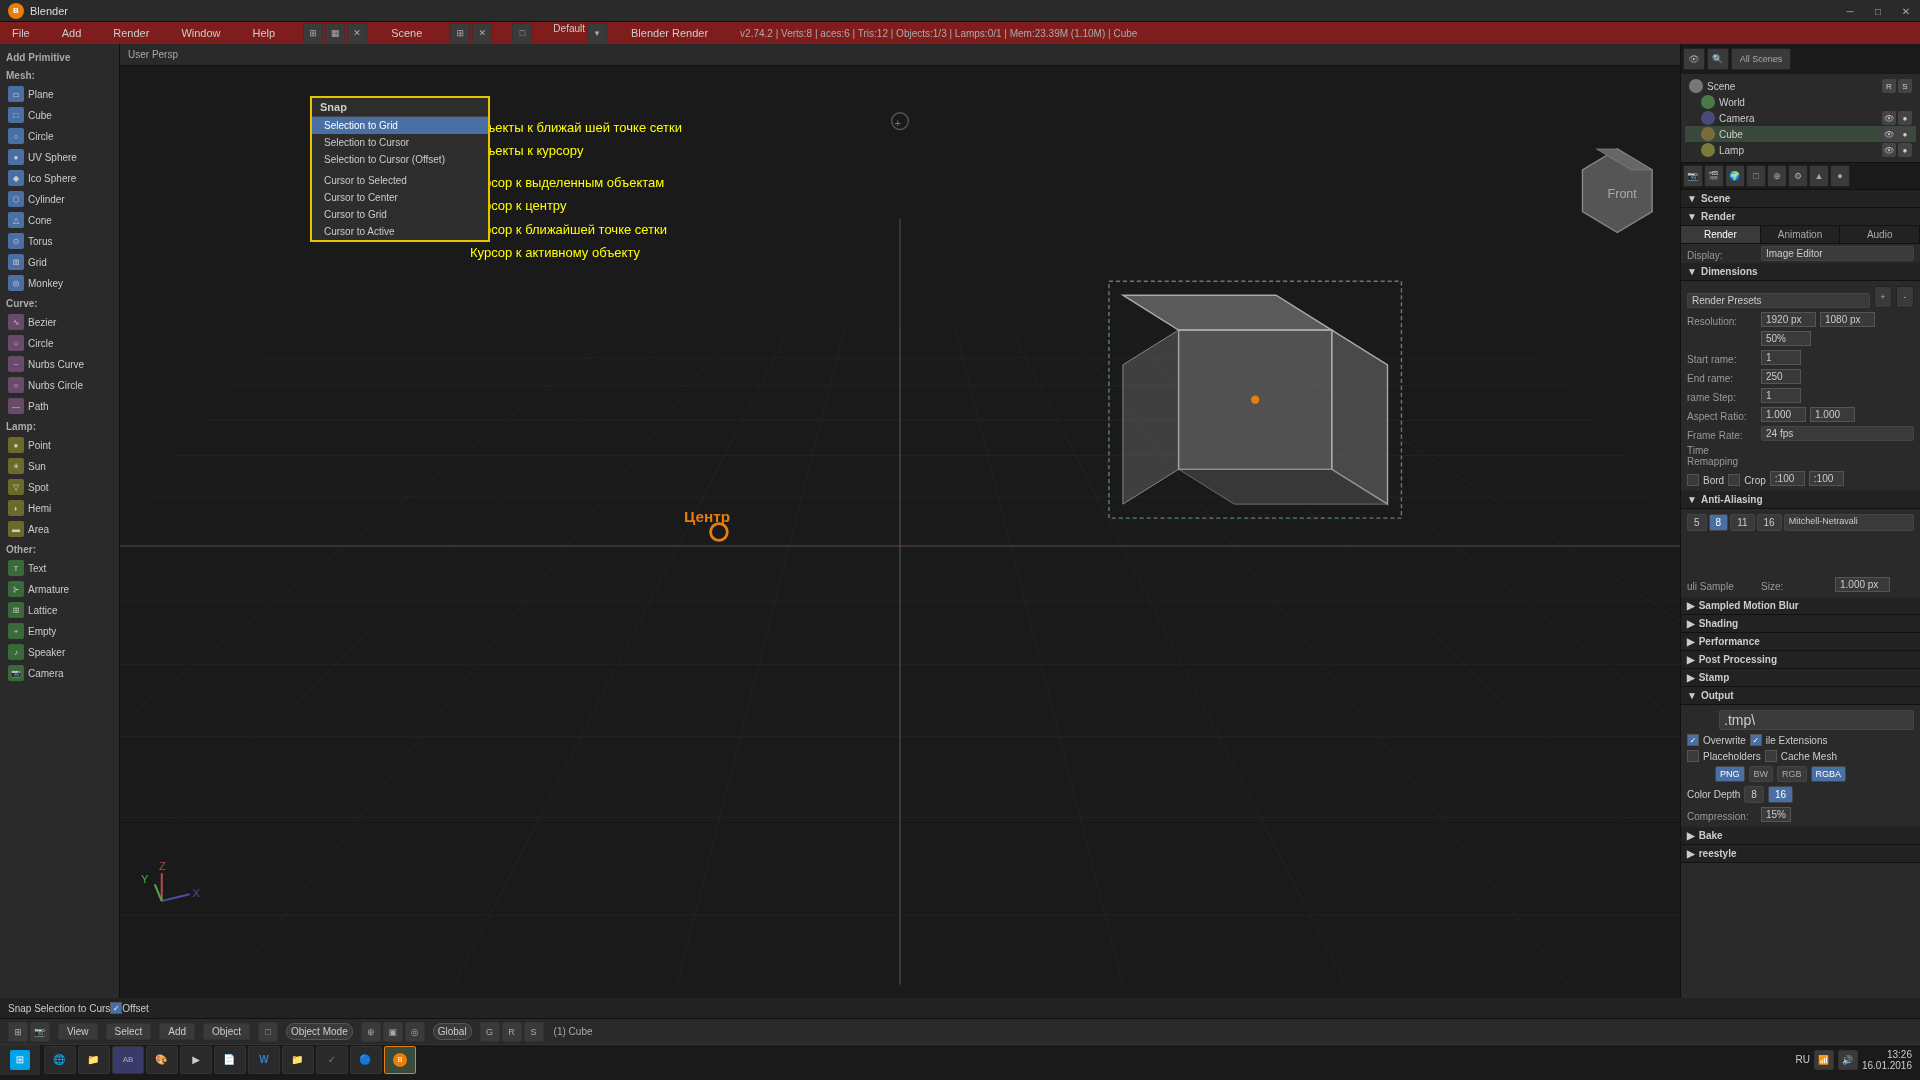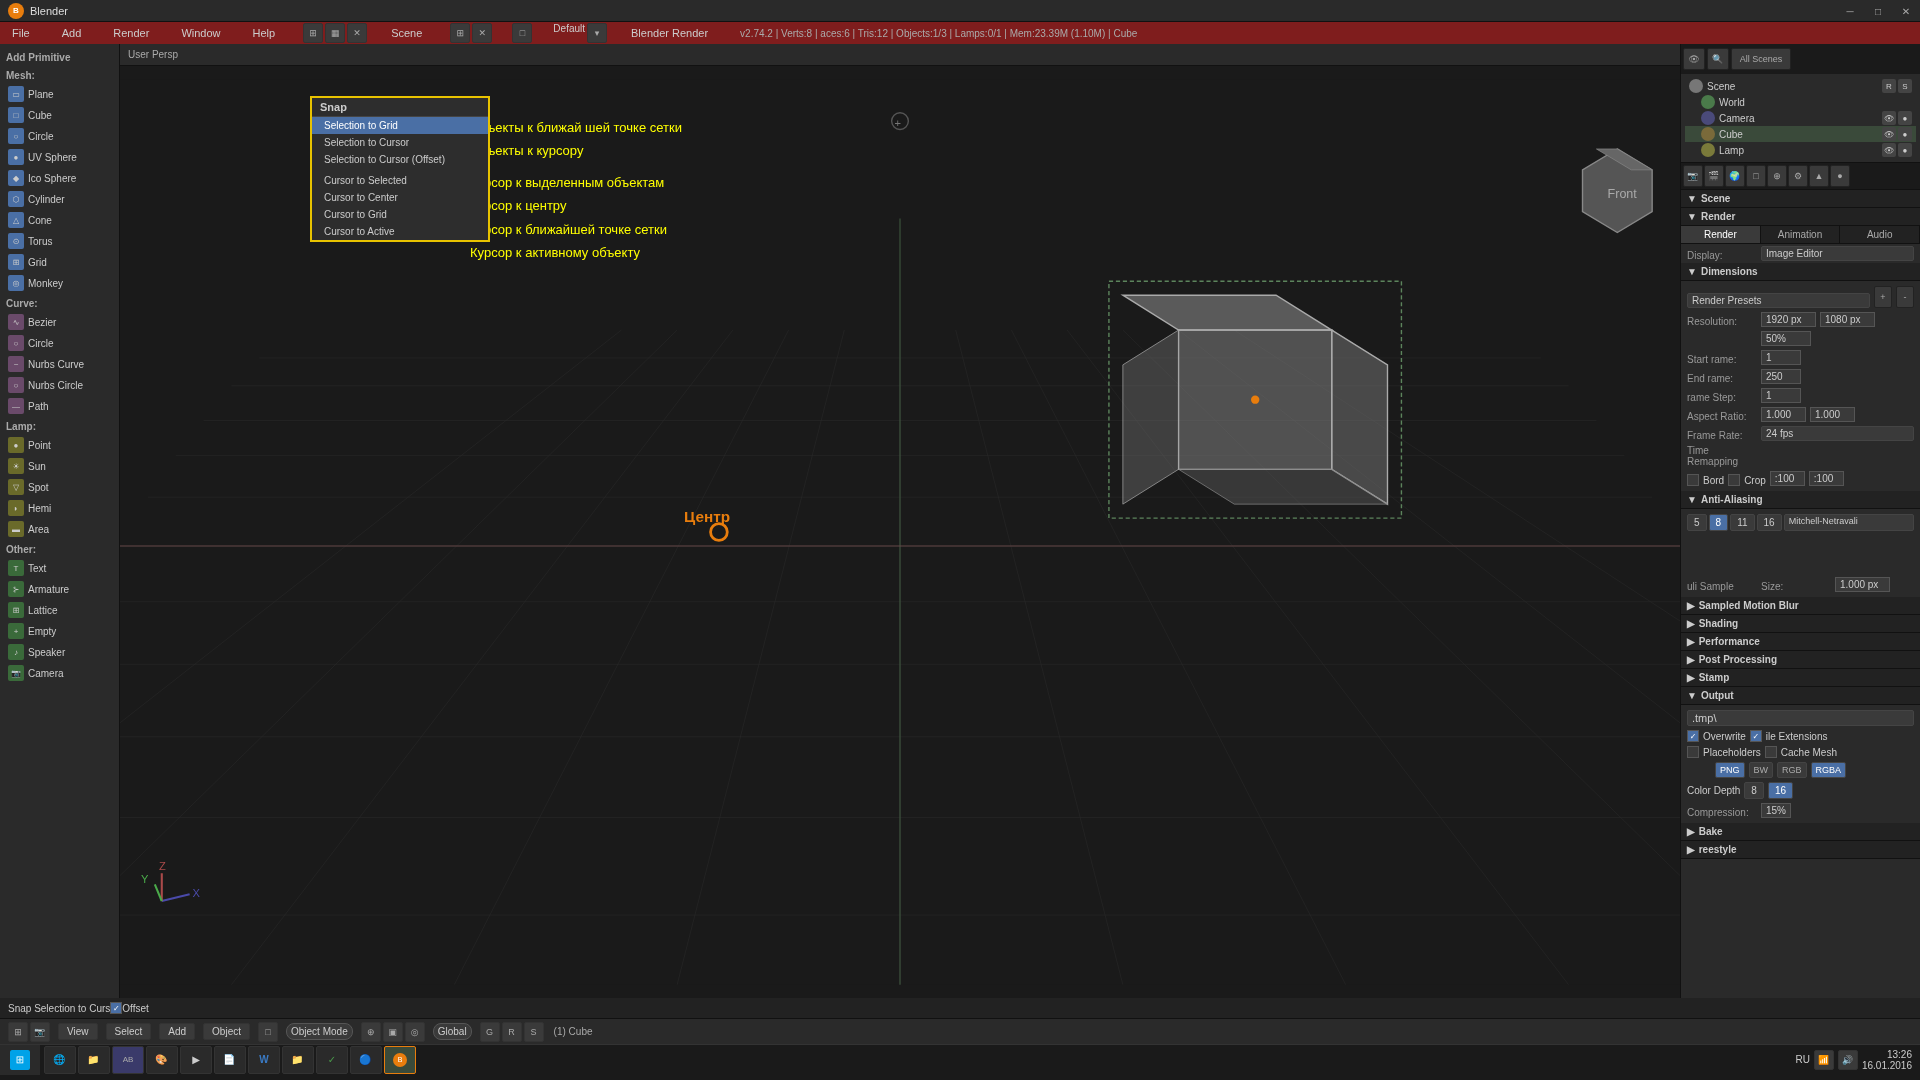--- a/index.html
+++ b/index.html
@@ -417,21 +417,21 @@
     }
     .cb { width: 12px; height: 12px; border: 1px solid #555; background: #3a3a3a; display: flex; align-items: center; justify-content: center; font-size: 8px; }
     .cb.checked { background: #4a6fa5; }
     .cb.checked::after { content: '✓'; color: white; }
 
     .right-panel-scroll {
       overflow-y: auto;
       flex: 1;
     }
 
-    .output-section .prop-row .prop-value { font-size: 11px; }
+    .output-section .prop-row .prop-value { font-size: 14px; margin-left: 32px; }
 
     
     .format-btns {
       display: flex; gap: 4px; flex-wrap: wrap; padding: 2px 6px; margin-left: 28px;
     }
     .fmt-btn {
       padding: 2px 4px; background: #3a3a3a; border: 1px solid #444;
       color: #aaa; font-size: 9px; border-radius: 2px; cursor: pointer;
     }
     .fmt-btn.active { background: #4a6fa5; color: white; }

